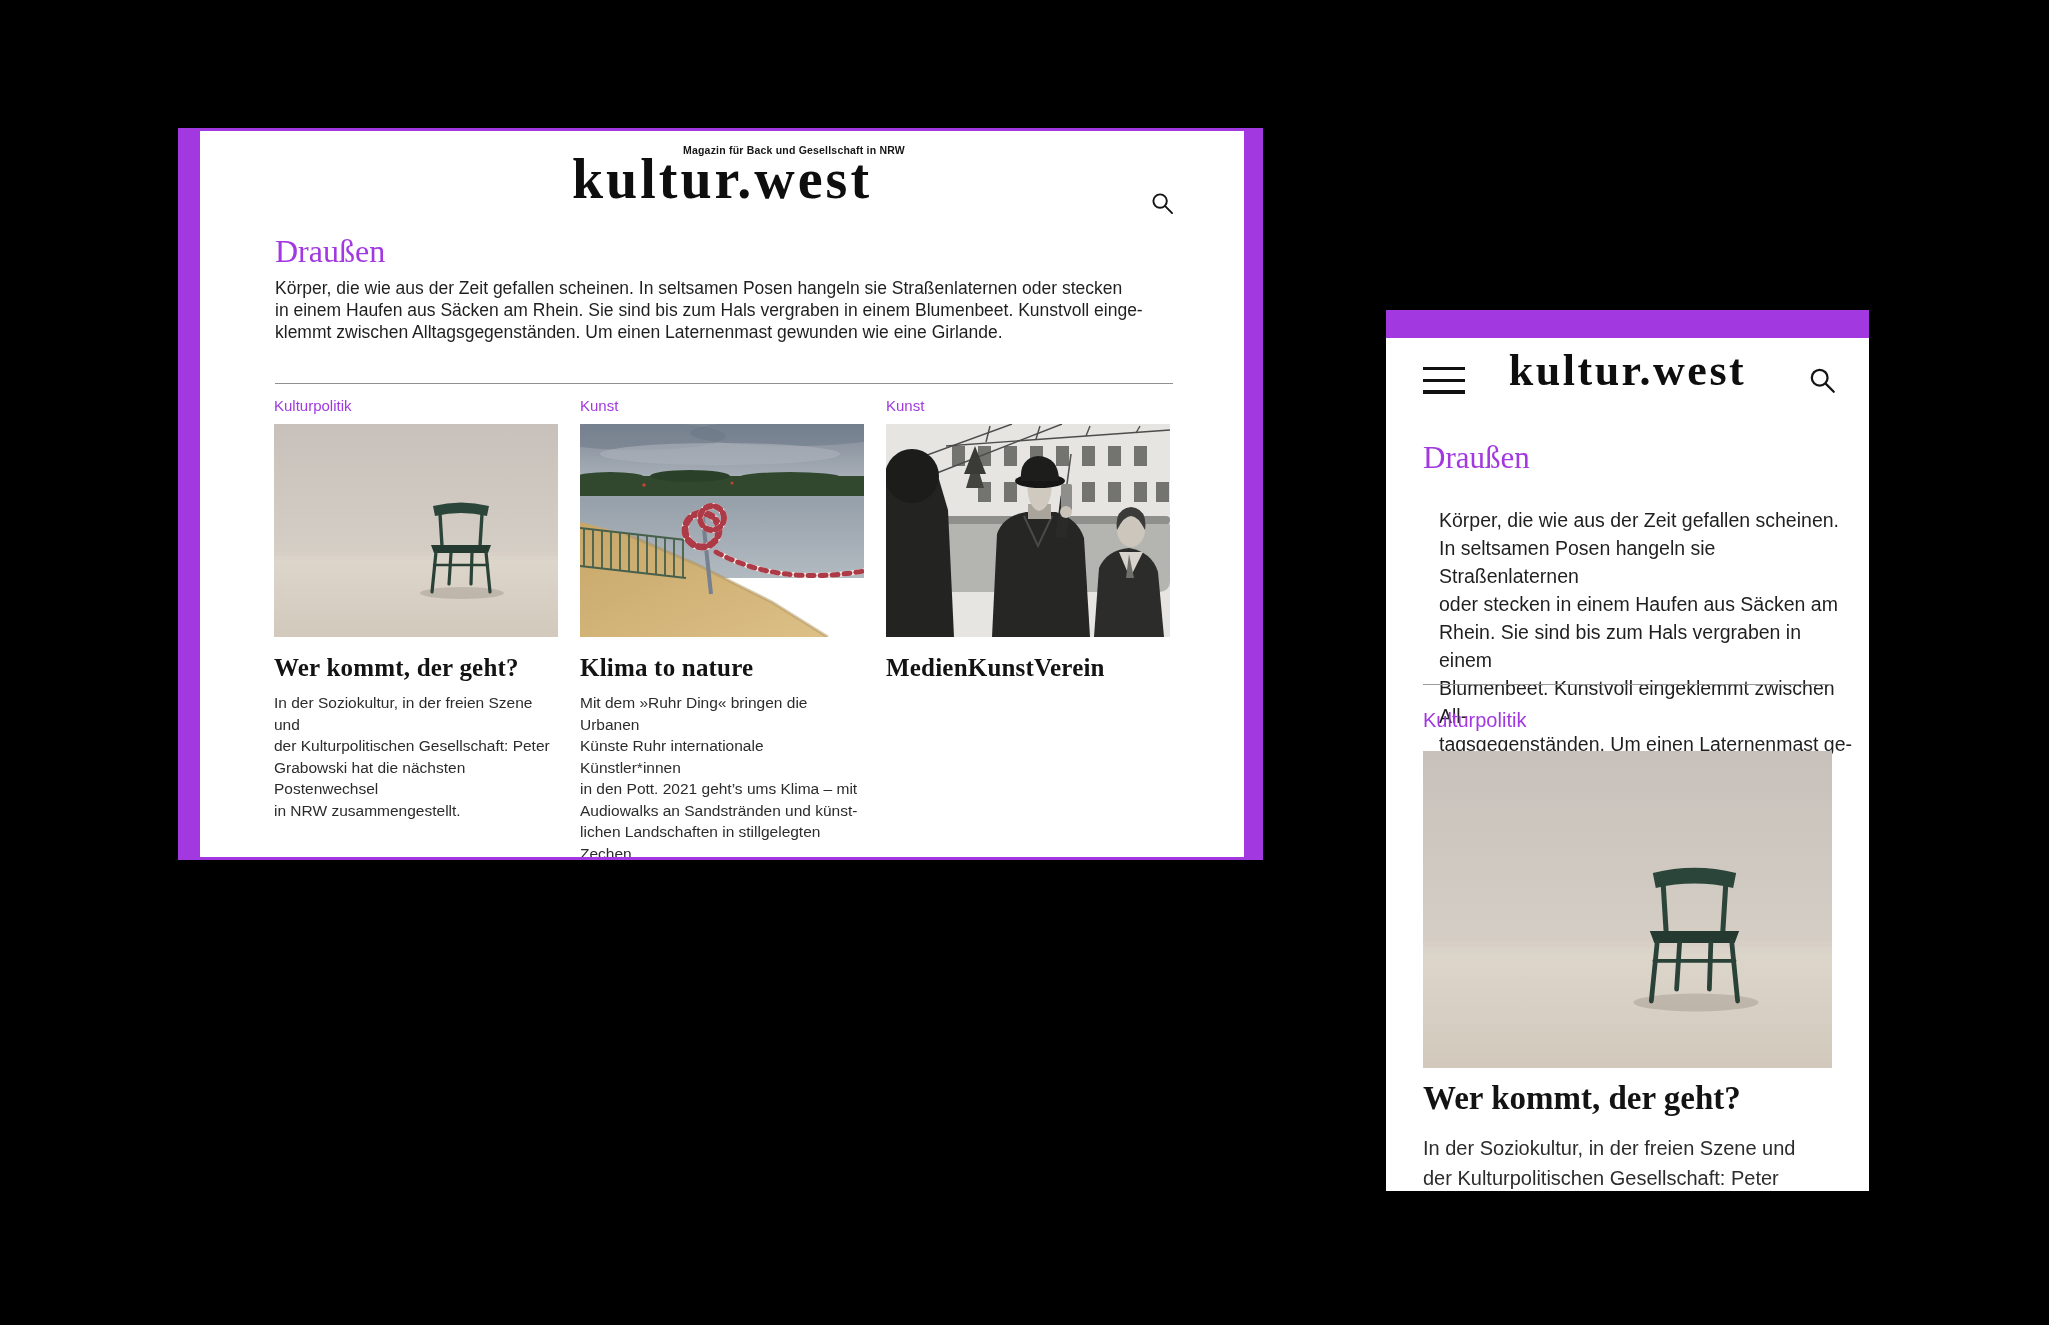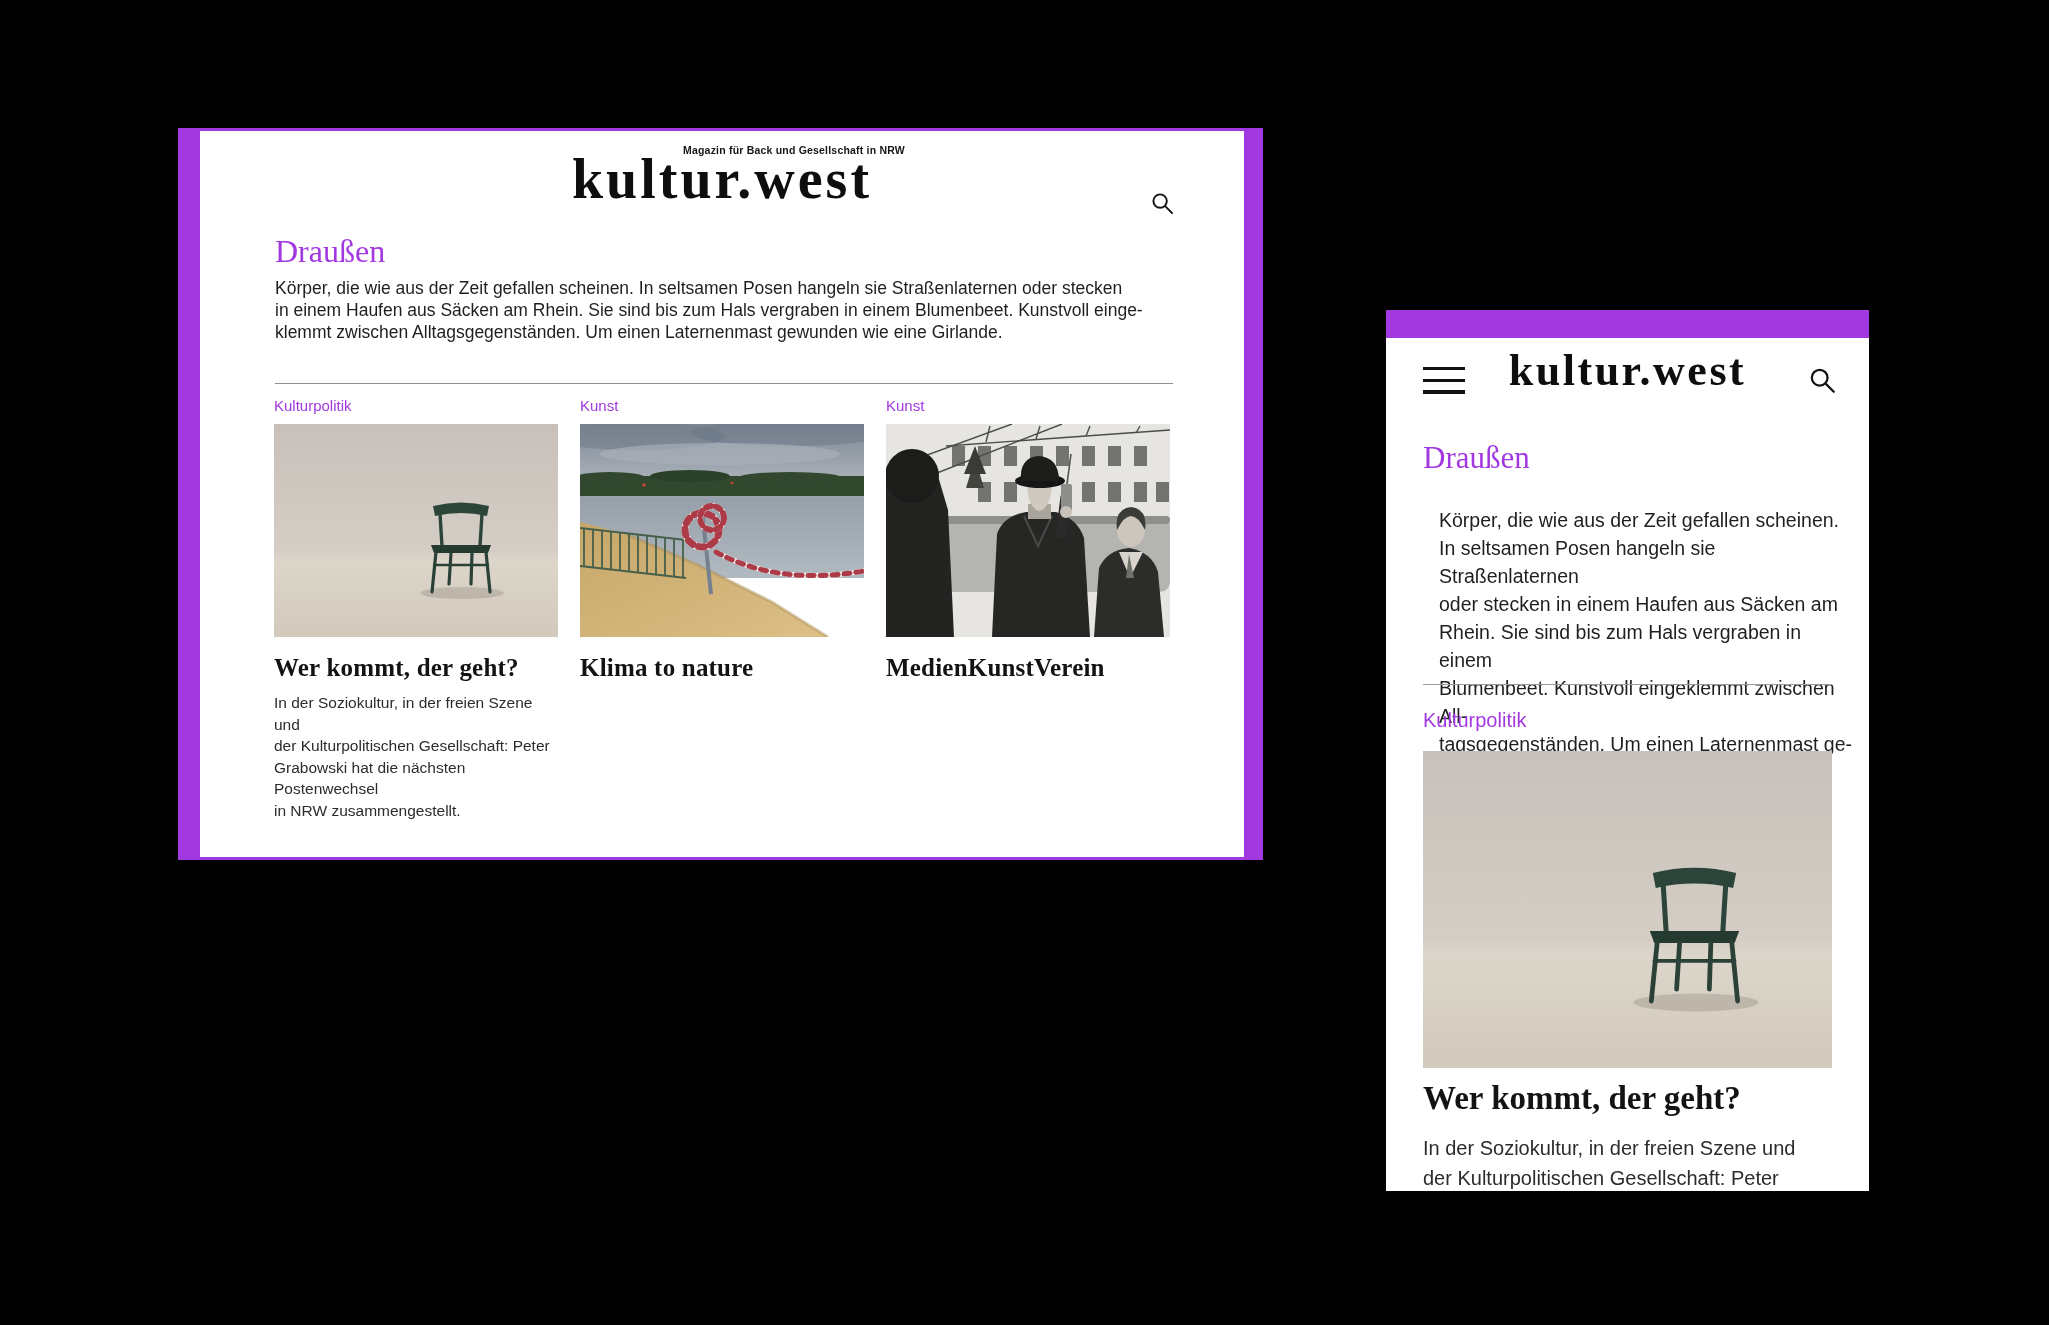--- a/index.html
+++ b/index.html
@@ -267,20 +267,25 @@
 Grabowski hat die nächsten Postenwechsel
 in NRW zusammengestellt.</p>
     </article>
 
     <article class="card c2">
       <div class="cat">Kunst</div>
       <svg class="ph">
           <use href="#scene-beach"></use>
         </svg>
       <h2 class="serif">Klima to nature</h2>
+      <p>Mit dem »Ruhr Ding« bringen die Urbanen
+Künste Ruhr internationale Künstler*innen
+in den Pott. 2021 geht’s ums Klima – mit
+Audiowalks an Sandstränden und künst-
+lichen Landschaften in stillgelegten Zechen.</p>
     </article>
 
     <article class="card c3">
       <div class="cat">Kunst</div>
       <svg class="ph">
           <use href="#scene-men"></use>
         </svg>
       <h2 class="serif">MedienKunstVerein</h2>
     </article>
   </div>

